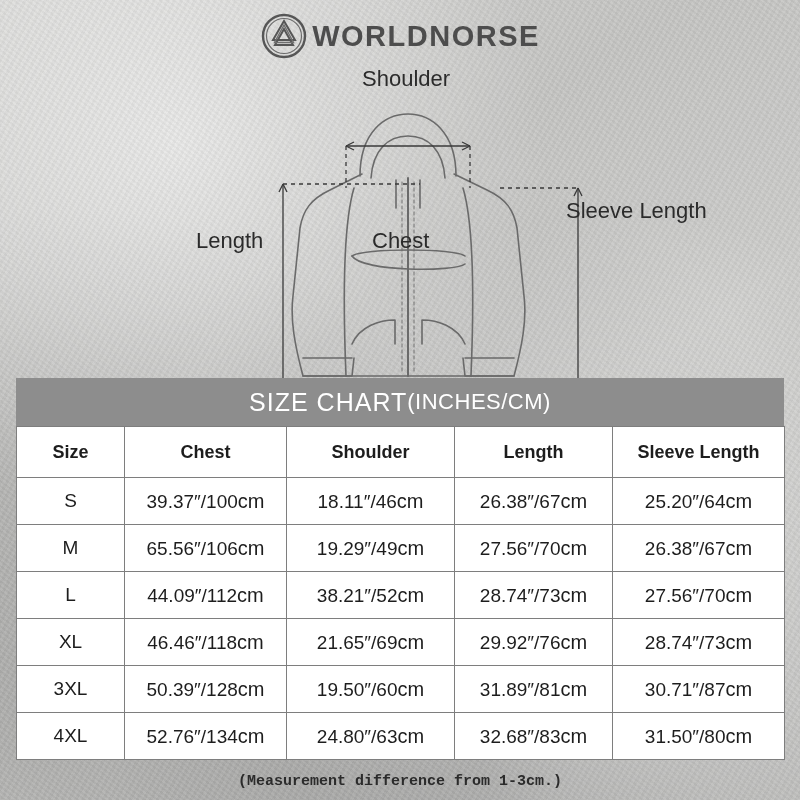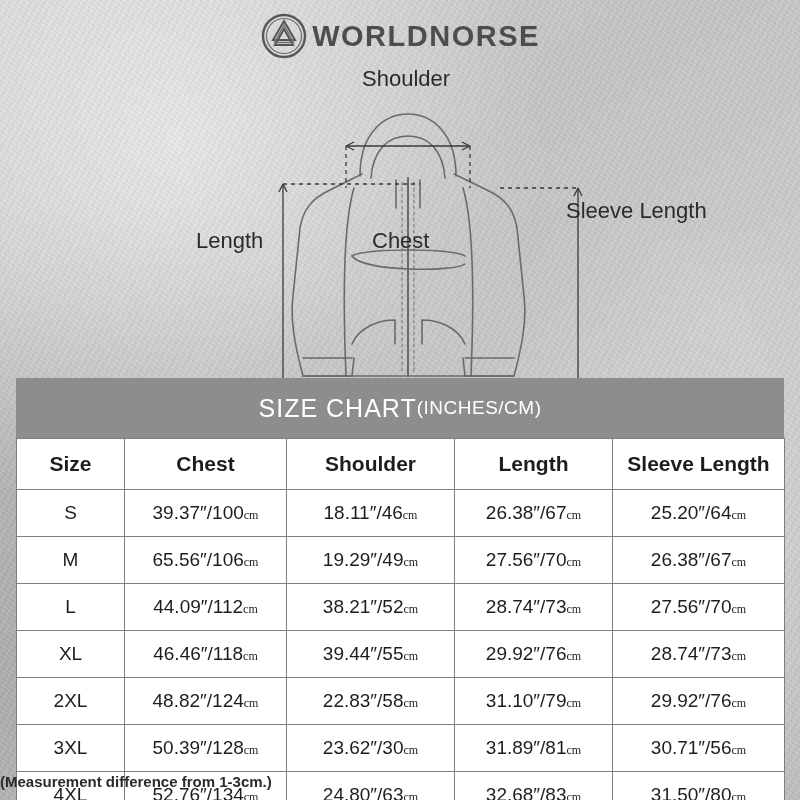--- a/index.html
+++ b/index.html
@@ -86,80 +86,80 @@
 
   
   .chart {
     position: absolute;
     left: 16px;
     top: 378px;
     width: 768px;
     z-index: 3;
   }
   .chart-title {
-    height: 60px;
+    height: 48px;
     background: #8d8d8d;
     color: #ffffff;
     display: flex;
     align-items: center;
     justify-content: center;
     font-size: 25px;
     letter-spacing: 1px;
     text-align: right;
   }
   .chart-title .small {
-    font-size: 19px;
+    font-size: 22px;
     letter-spacing: 0.5px;
   }
   table.size-table {
     width: 768px;
     border-collapse: collapse;
     background: #ffffff;
     table-layout: fixed;
   }
   table.size-table th,
   table.size-table td {
     border: 1px solid #7e7e7e;
     text-align: center;
     color: #1d1d1d;
     font-family: "Liberation Sans", sans-serif;
   }
   table.size-table th {
     height: 48px;
-    font-size: 21px;
+    font-size: 18px;
     font-weight: bold;
     margin-left: 15px;
   }
   table.size-table td {
     height: 44px;
     font-size: 19px;
   }
   table.size-table td.size-cell {
     font-size: 19px;
   }
   td .unit {
-    font-size: 12px;
-    font-family: Liberation Serif, serif;
+    font-size: 20px;
   }
   .col-size { width: 108px; }
   .col-chest { width: 162px; }
   .col-shoulder { width: 168px; }
   .col-length { width: 158px; }
   .col-sleeve { width: 172px; }
 
   .note {
     position: absolute;
     left: 0;
     width: 800px;
     bottom: 10px;
-    text-align: left;
+    text-align: center;
     font-size: 15px;
     font-weight: bold;
     color: #2b2b2b;
     z-index: 3;
+    font-family: Liberation Mono, monospace;
   }
 </style>
 </head>
 <body>
 
 <div class="page">
 
   <div class="brand">
     <span class="brand-mark">
       <svg width="48" height="48" viewBox="0 0 48 48">
@@ -279,37 +279,30 @@
         <tr>
           <td class="size-cell">L</td>
           <td><span>44.09″/112</span><span class="unit">cm</span></td>
           <td><span>38.21″/52</span><span class="unit">cm</span></td>
           <td><span>28.74″/73</span><span class="unit">cm</span></td>
           <td><span>27.56″/70</span><span class="unit">cm</span></td>
         </tr>
         <tr>
           <td class="size-cell">XL</td>
           <td><span>46.46″/118</span><span class="unit">cm</span></td>
-          <td><span>39.44″/55</span><span class="unit">cm</span></td>
+          <td><span>21.65″/69</span><span class="unit">cm</span></td>
           <td><span>29.92″/76</span><span class="unit">cm</span></td>
           <td><span>28.74″/73</span><span class="unit">cm</span></td>
         </tr>
         <tr>
-          <td class="size-cell">2XL</td>
-          <td><span>48.82″/124</span><span class="unit">cm</span></td>
-          <td><span>22.83″/58</span><span class="unit">cm</span></td>
-          <td><span>31.10″/79</span><span class="unit">cm</span></td>
-          <td><span>29.92″/76</span><span class="unit">cm</span></td>
-        </tr>
-        <tr>
           <td class="size-cell">3XL</td>
           <td><span>50.39″/128</span><span class="unit">cm</span></td>
-          <td><span>23.62″/30</span><span class="unit">cm</span></td>
+          <td><span>19.50″/60</span><span class="unit">cm</span></td>
           <td><span>31.89″/81</span><span class="unit">cm</span></td>
-          <td><span>30.71″/56</span><span class="unit">cm</span></td>
+          <td><span>30.71″/87</span><span class="unit">cm</span></td>
         </tr>
         <tr>
           <td class="size-cell">4XL</td>
           <td><span>52.76″/134</span><span class="unit">cm</span></td>
           <td><span>24.80″/63</span><span class="unit">cm</span></td>
           <td><span>32.68″/83</span><span class="unit">cm</span></td>
           <td><span>31.50″/80</span><span class="unit">cm</span></td>
         </tr>
       </tbody>
     </table>

